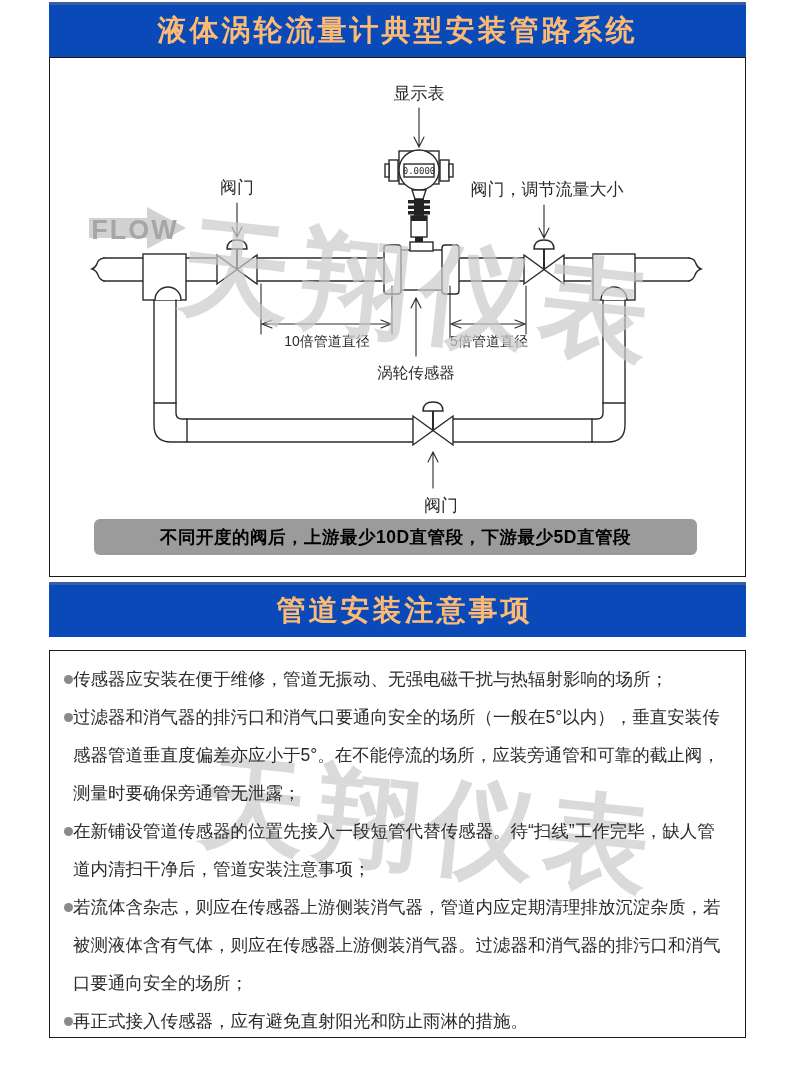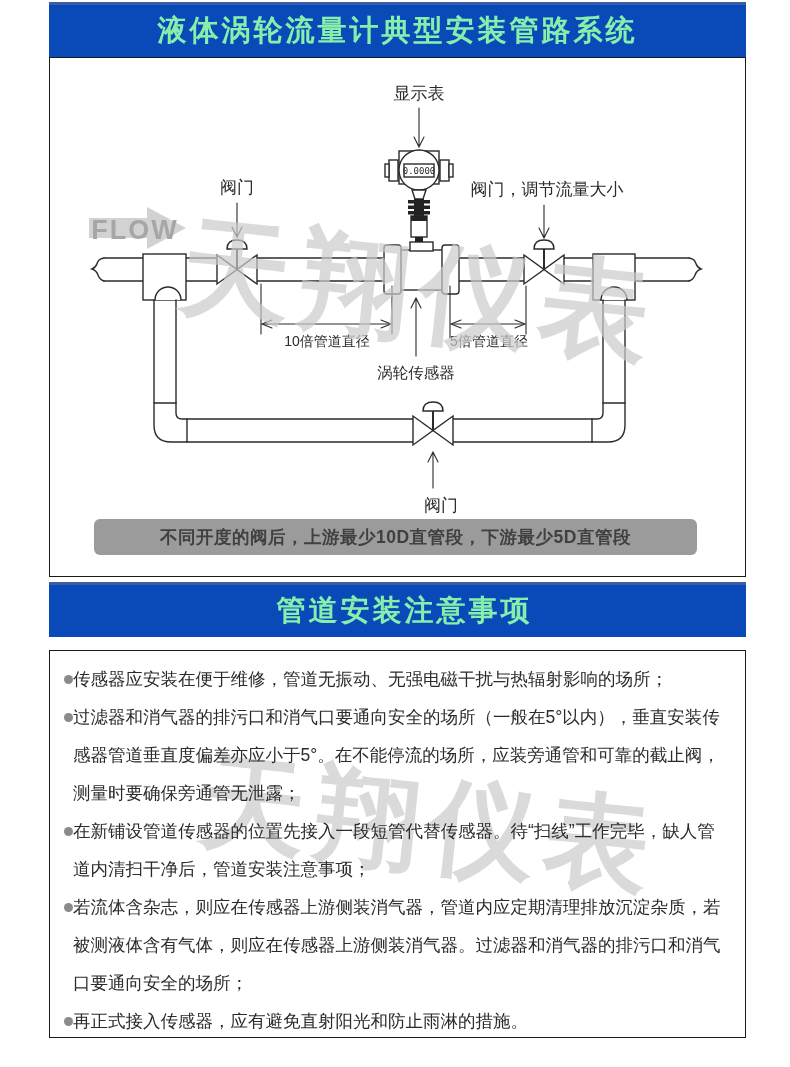--- a/index.html
+++ b/index.html
@@ -4,42 +4,42 @@
 <style>
   * { margin:0; padding:0; box-sizing:border-box; }
   html,body { background:#ffffff; }
   body { width:790px; height:1067px; font-family:"Liberation Sans","DejaVu Sans",sans-serif; overflow:hidden; }
   .page { width:790px; height:1067px; background:#fff; position:relative; }
   .col { width:697px; margin-left:49px; position:relative; }
 
   .banner {
     margin-top:2px; height:55px; background:#0a4ab8; border-top:3px solid #3a5da5;
     display:flex; align-items:center; justify-content:center;
-    color:#86efac; font-size:29px; font-weight:bold; letter-spacing:3px;
+    color:#fdba74; font-size:29px; font-weight:bold; letter-spacing:3px;
   }
   .banner2 { margin-top:5px;padding-left:14px; }
 
   .diagram-box {
     height:520px; border:1px solid #1a1a1a; position:relative; background:#fff; overflow:hidden;
   }
   .diagram-box svg { position:absolute; left:0; top:0; z-index:1; }
 
   .watermark {
     position:absolute; z-index:2; pointer-events:none; white-space:nowrap;
     font-weight:bold; color:#cbcbcb; opacity:.7; letter-spacing:10px;
     transform:rotate(6deg); font-family:"Liberation Sans","DejaVu Sans",sans-serif;
   }
   .wm-diagram { left:130px; top:160px; font-size:110px; }
   .wm-notes   { left:150px; top:105px; font-size:105px; }
 
   .gray-note {
     position:absolute; z-index:3; left:44px; top:461px; width:603px; height:36px;
     background:#9b9b9b; border-radius:6px;
     display:flex; align-items:center; justify-content:center;
-    color:#404040; font-size:17.5px; font-weight:bold; letter-spacing:.5px;
+    color:#000000; font-size:17.5px; font-weight:bold; letter-spacing:.5px;
   }
 
   .notes-box {
     margin-top:13px; height:388px; border:1px solid #1a1a1a; background:#fff;
     position:relative; overflow:hidden; padding:9px 18px 0 14px;
   }
   .notes-list { list-style:none; position:relative; z-index:3; }
   .note-item { display:flex; color:#2b2b2b; font-size:17.5px; line-height:38px; }
   .dot { width:9px; height:9px; border-radius:50%; background:#8a8a8a; flex-shrink:0; margin-top:15px; }
 

